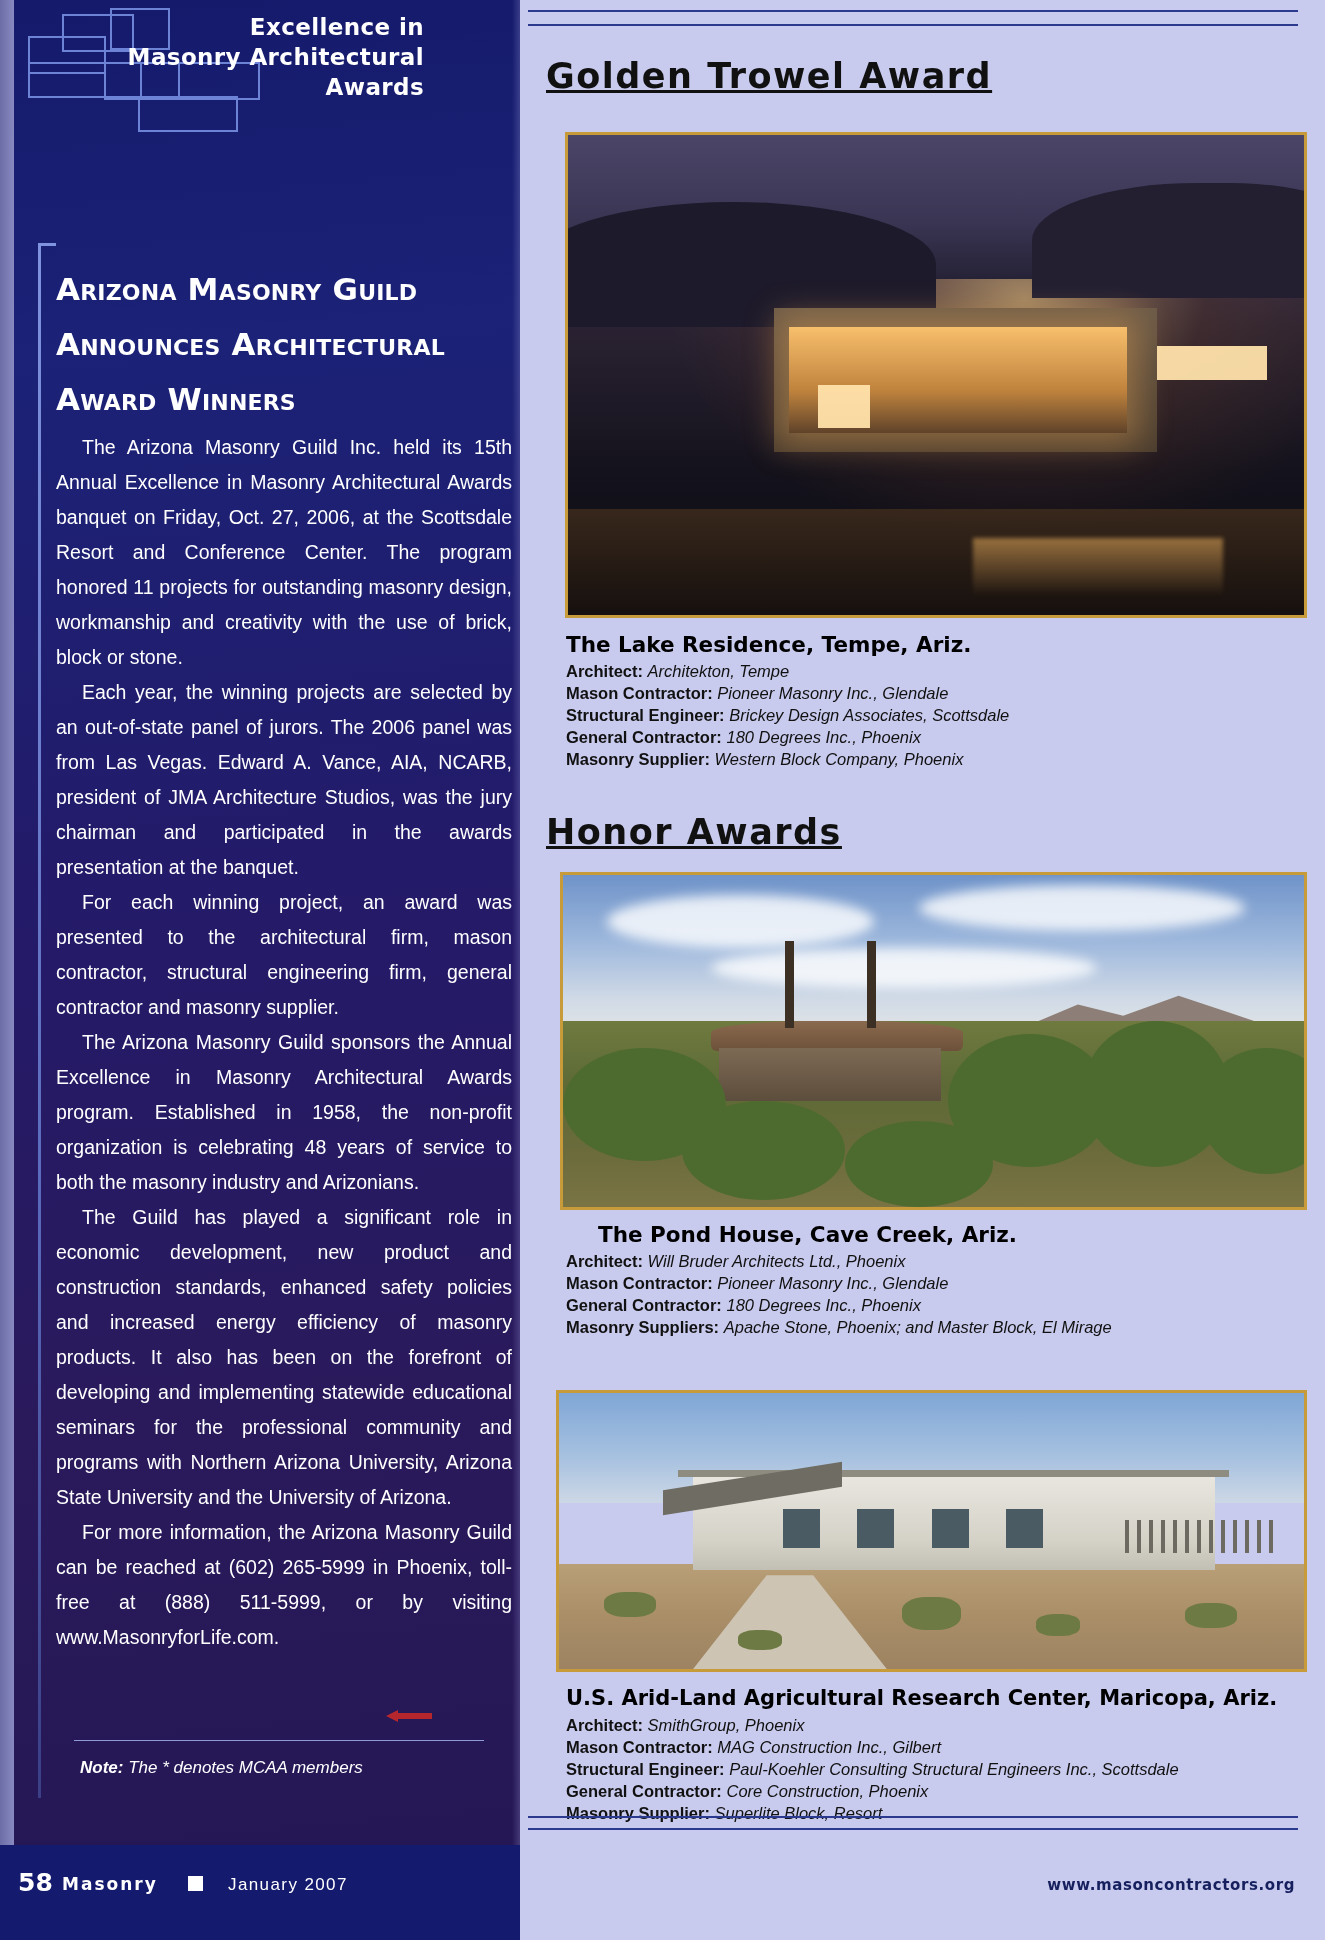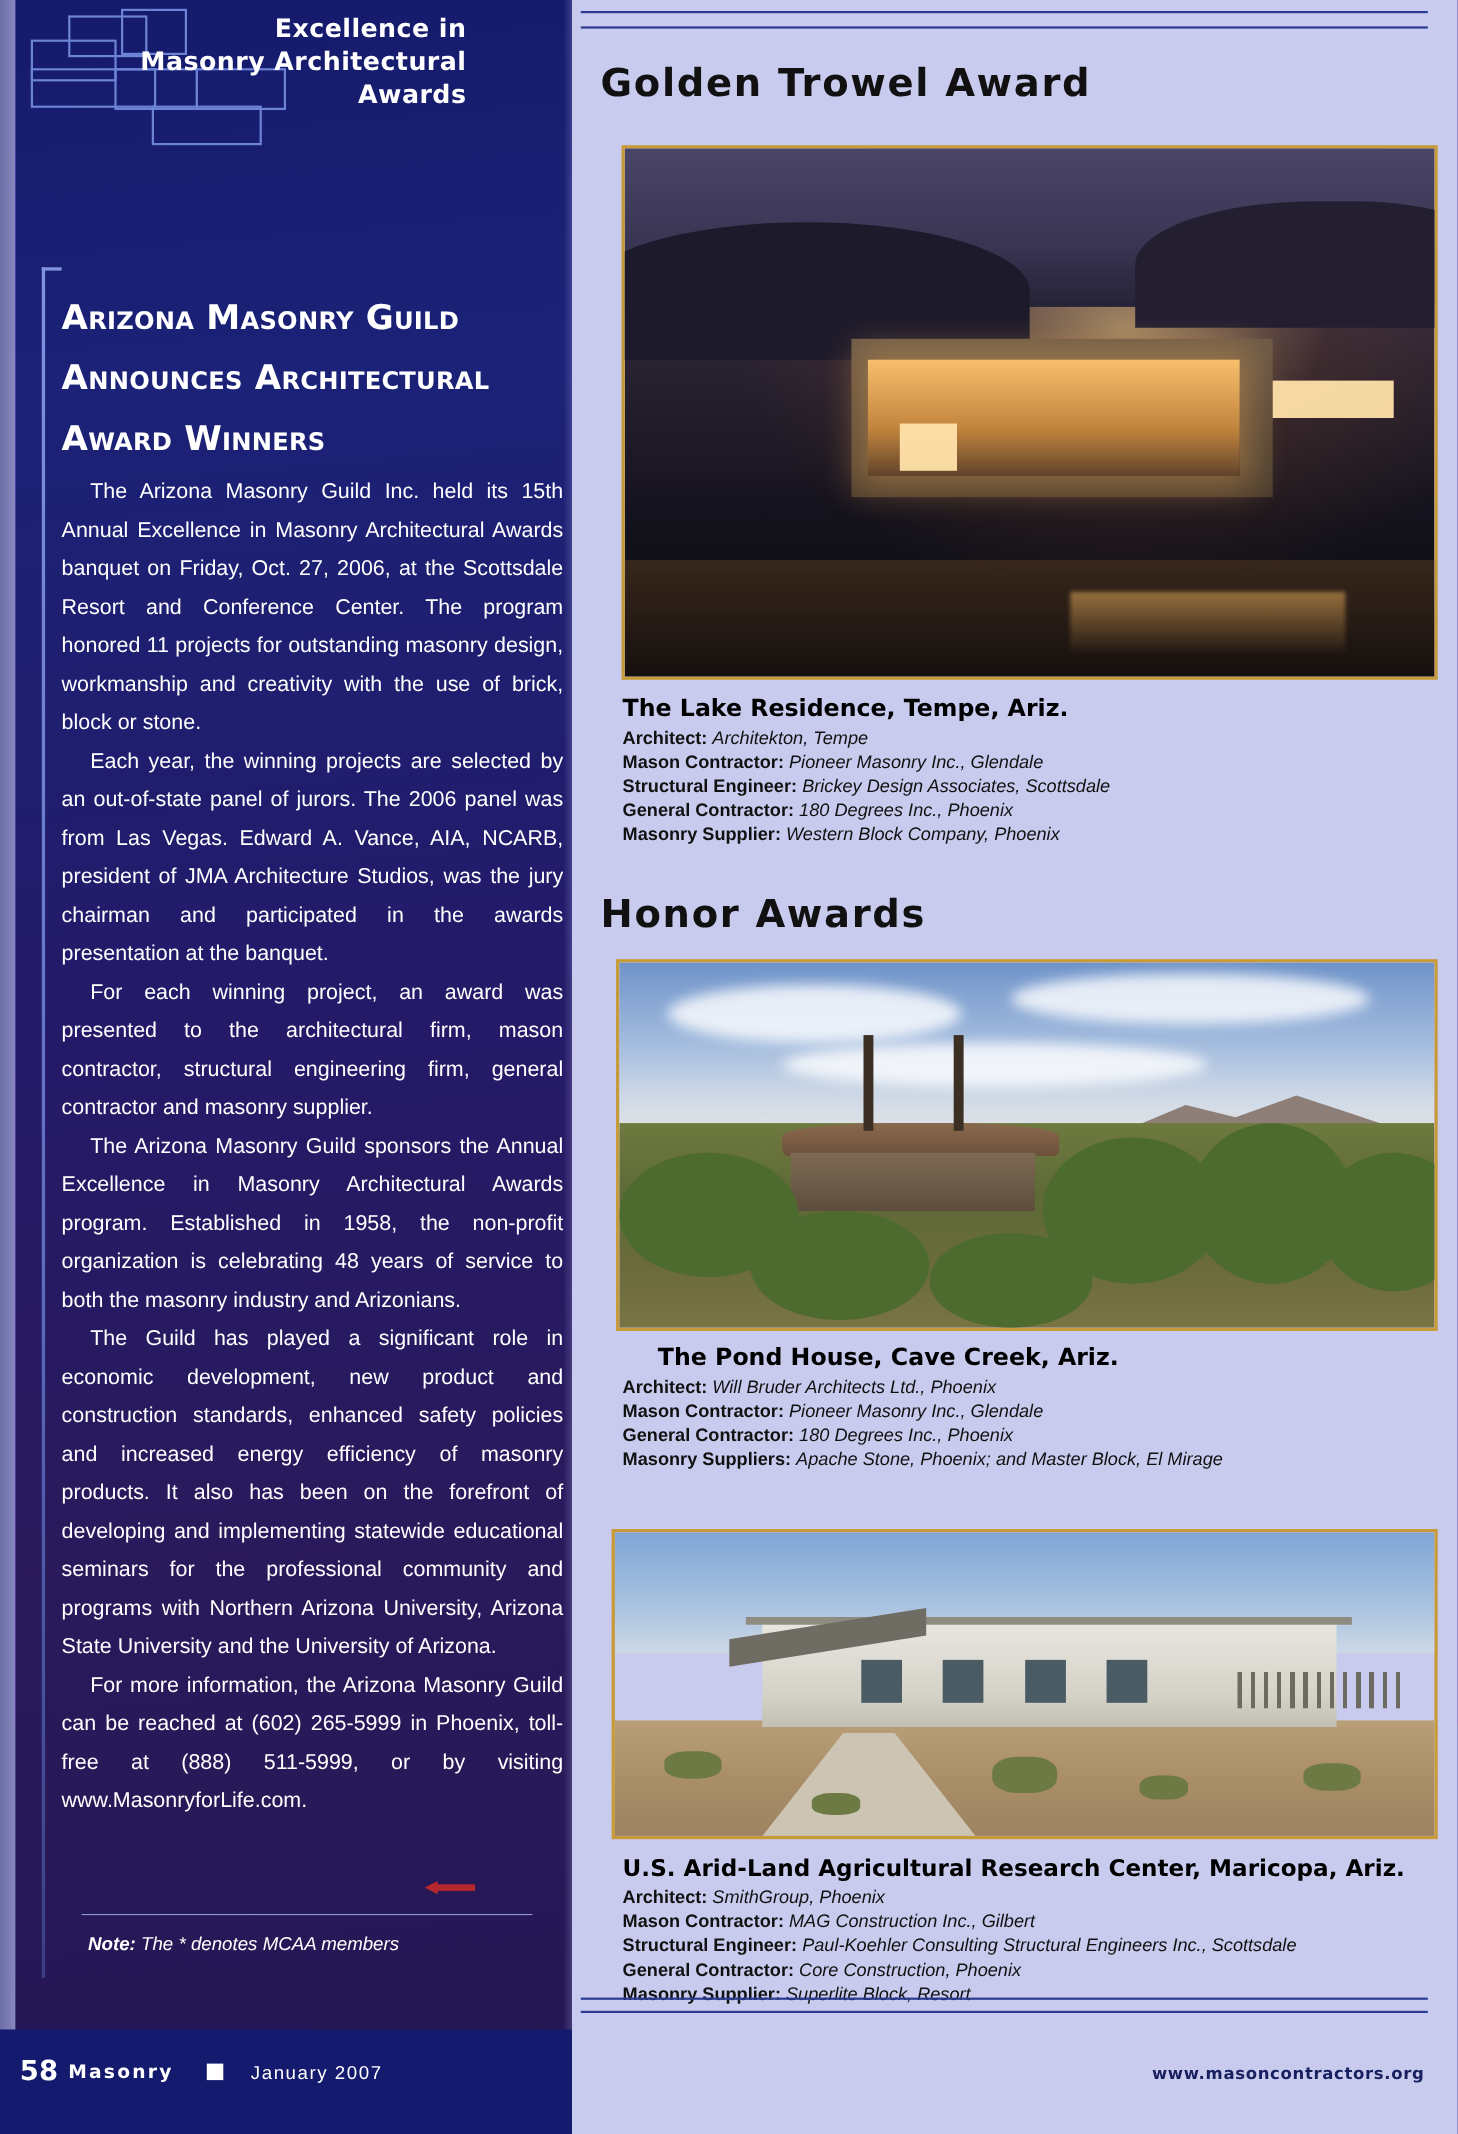--- a/index.html
+++ b/index.html
@@ -13,21 +13,21 @@
     font-family: "Liberation Sans", sans-serif;
     overflow: hidden;
     position: relative;
   }
 
   .page {
     position: absolute;
     left: 0; top: 0;
     width: 1325px;
     height: 1568px;
-    background: #8b5cf6;
+    background: #ec4899;
   }
 
   
   .left-col {
     position: absolute;
     left: 14px;
     top: 0;
     width: 506px;
     height: 1940px;
     background: linear-gradient(175deg, #151a6b 0%, #1b2277 18%, #241a68 48%, #2a1a5c 72%, #241653 100%);
@@ -169,20 +169,21 @@
   .rc-line.l2 { top: 24px; }
   .rc-line.l3 { top: 1816px; }
   .rc-line.l4 { top: 1828px; }
 
   .sec-title {
     position: absolute;
     color: #111111;
     font-family: "DejaVu Sans", sans-serif;
     font-weight: bold;
     letter-spacing: 1.5px;
+    text-decoration: underline;
   }
   #golden-trowel-title { left: 546px; top: 56px; font-size: 35px; }
   #honor-awards-title  { left: 546px; top: 812px; font-size: 35px; }
 
   .photo {
     position: absolute;
     border: 3px solid #c79a3a;
     box-sizing: border-box;
     overflow: hidden;
   }

